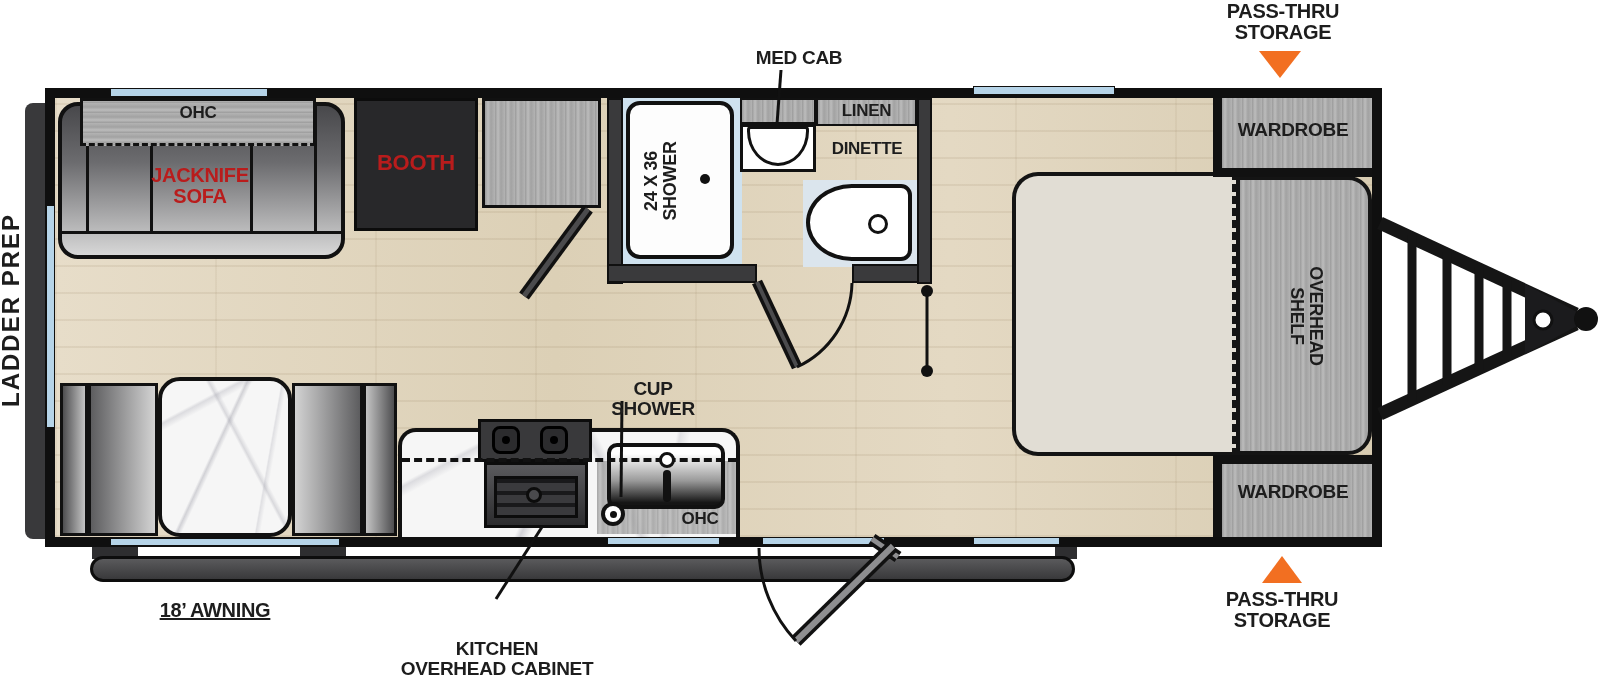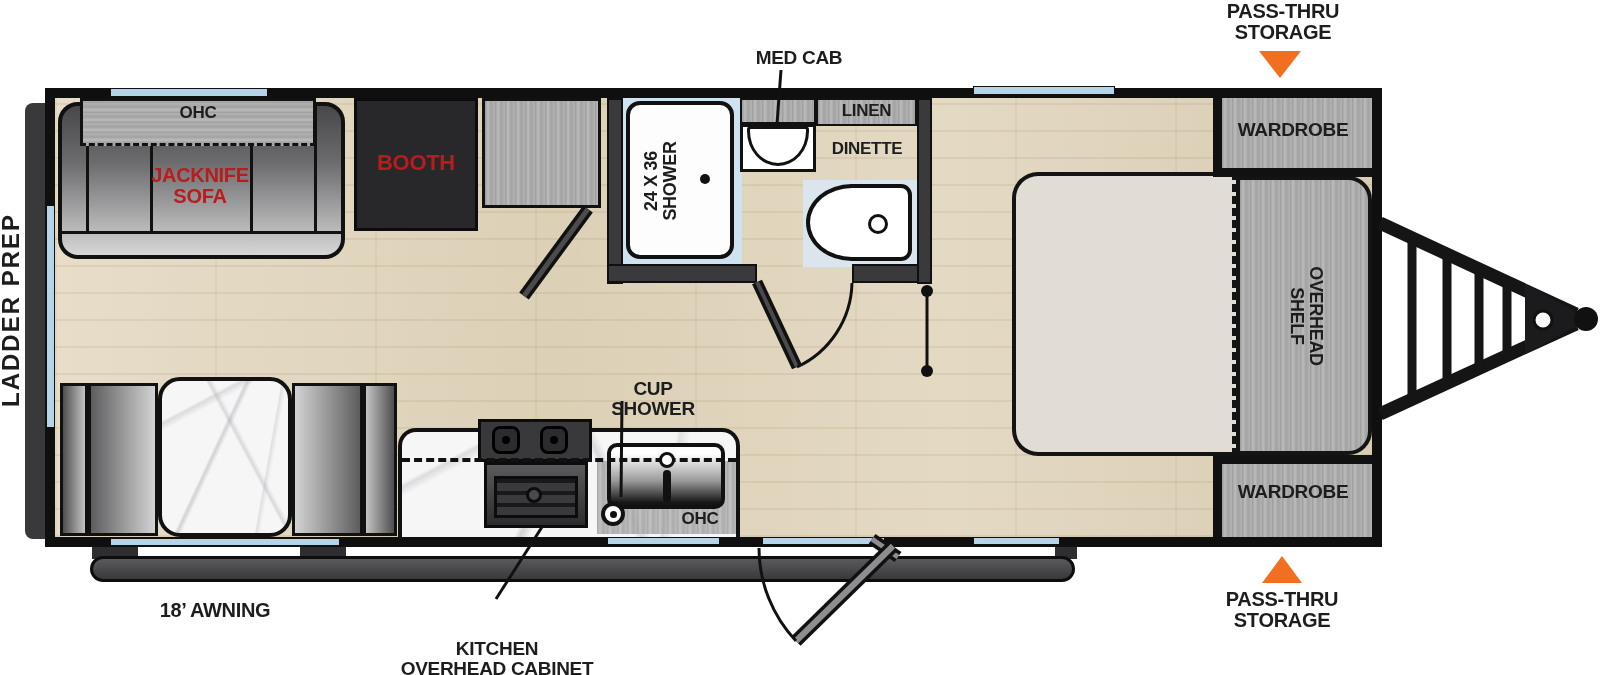--- a/index.html
+++ b/index.html
@@ -200,21 +200,21 @@
 
   <div class="tri" style="left:1262px;top:556px;border-left:20px solid transparent;border-right:20px solid transparent;
               border-bottom:27px solid #f26f21;z-index:42;"></div>
   <div class="lbl" style="left:1202px;top:589px;width:160px;font-size:20px;z-index:42;">PASS-THRU
 STORAGE</div>
 
   <div class="lbl" style="left:738px;top:48px;width:122px;font-size:19px;z-index:42;">MED CAB</div>
 
   <div class="lbl" style="left:593px;top:379px;width:120px;font-size:19px;z-index:42;">CUP SHOWER</div>
 
-  <div class="lbl" style="left:130px;top:600px;width:170px;font-size:20px;z-index:42;">18’ AWNING</div>
+  <div class="lbl" style="left:130px;top:600px;width:170px;font-size:20px;z-index:42;text-decoration:underline;">18’ AWNING</div>
 
   <div class="lbl" style="left:377px;top:599px;width:240px;font-size:19px;z-index:42;margin-top:40px;">KITCHEN
 OVERHEAD CABINET
 W/ MICROWAVE</div>
 
   <div class="lbl vert-ccw" style="left:-120px;top:297px;width:264px;height:26px;font-size:24px;letter-spacing:2px;z-index:42;">LADDER PREP</div>
 
 </div>
 
 </body></html>

